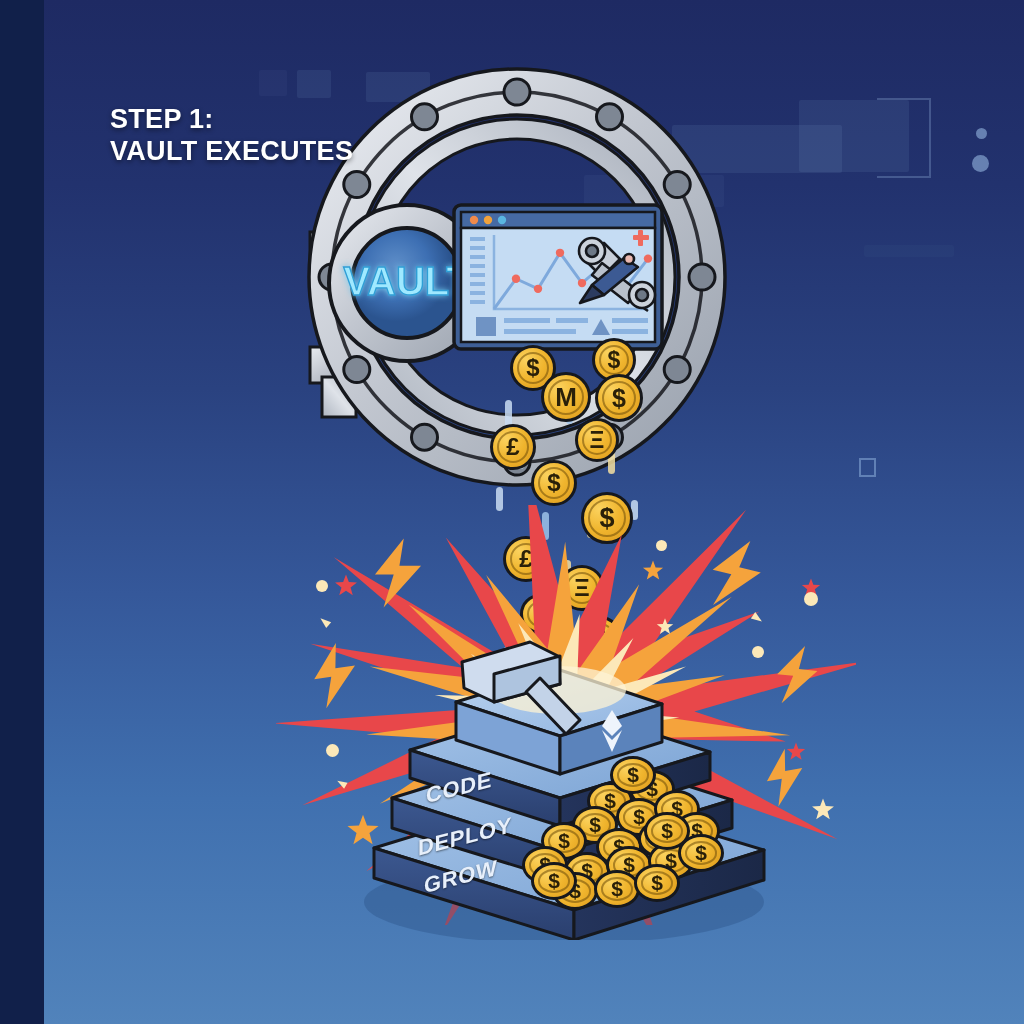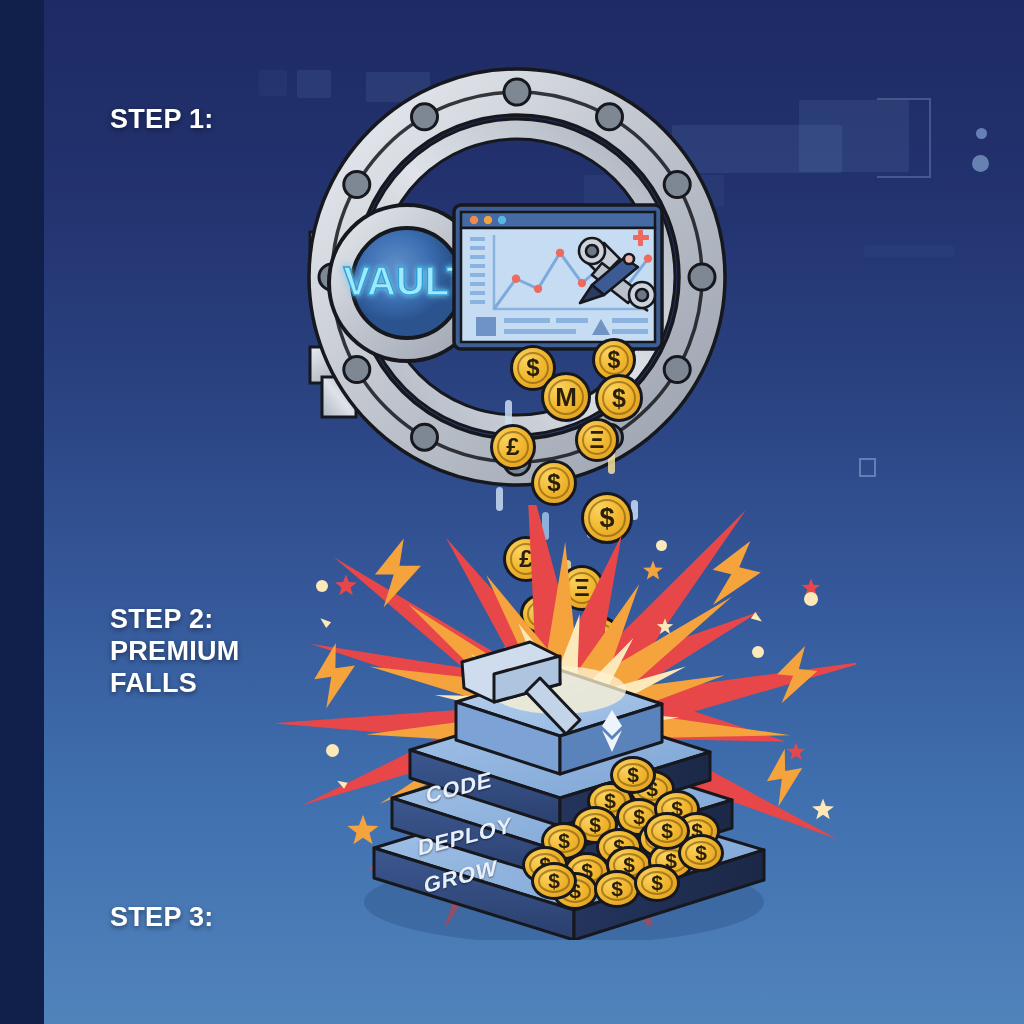--- a/index.html
+++ b/index.html
@@ -62,30 +62,25 @@
     <div class="deco" style="left:540px;top:175px;width:140px;height:32px;opacity:.55;"></div>
     <div class="deco-line" style="left:833px;top:98px;width:52px;height:76px;border-left:none;"></div>
     <div class="deco-dot" style="left:932px;top:128px;width:11px;height:11px;"></div>
     <div class="deco-dot" style="left:928px;top:155px;width:17px;height:17px;"></div>
     <div class="deco-sq" style="left:815px;top:458px;width:13px;height:15px;"></div>
     <div class="deco" style="left:820px;top:245px;width:90px;height:12px;opacity:.35;"></div>
   </div>
 
   <div class="caption" style="left:66px;top:104px;">
     <div class="cap-l1">STEP 1:</div>
+    <div class="cap-l2">VAULT EXECUTES</div>
   </div>
 
-  <div class="caption" style="left:66px;top:604px;z-index:70;">
-    <div class="cap-l1">STEP 2:</div>
-    <div class="cap-l2">PREMIUM</div>
-    <div class="cap-l2">FALLS</div>
-  </div>
 
   <div class="caption" style="left:66px;top:902px;z-index:70;">
-    <div class="cap-l1">STEP 3:</div>
   </div>
 
   <svg id="vault" viewBox="0 0 450 430">
     <defs>
       <linearGradient id="metal" x1="0" y1="0" x2="1" y2="1">
         <stop offset="0%" stop-color="#e9ecf1"></stop>
         <stop offset="45%" stop-color="#c2c7d0"></stop>
         <stop offset="100%" stop-color="#9aa2ae"></stop>
       </linearGradient>
       <linearGradient id="metal2" x1="0" y1="1" x2="1" y2="0">

